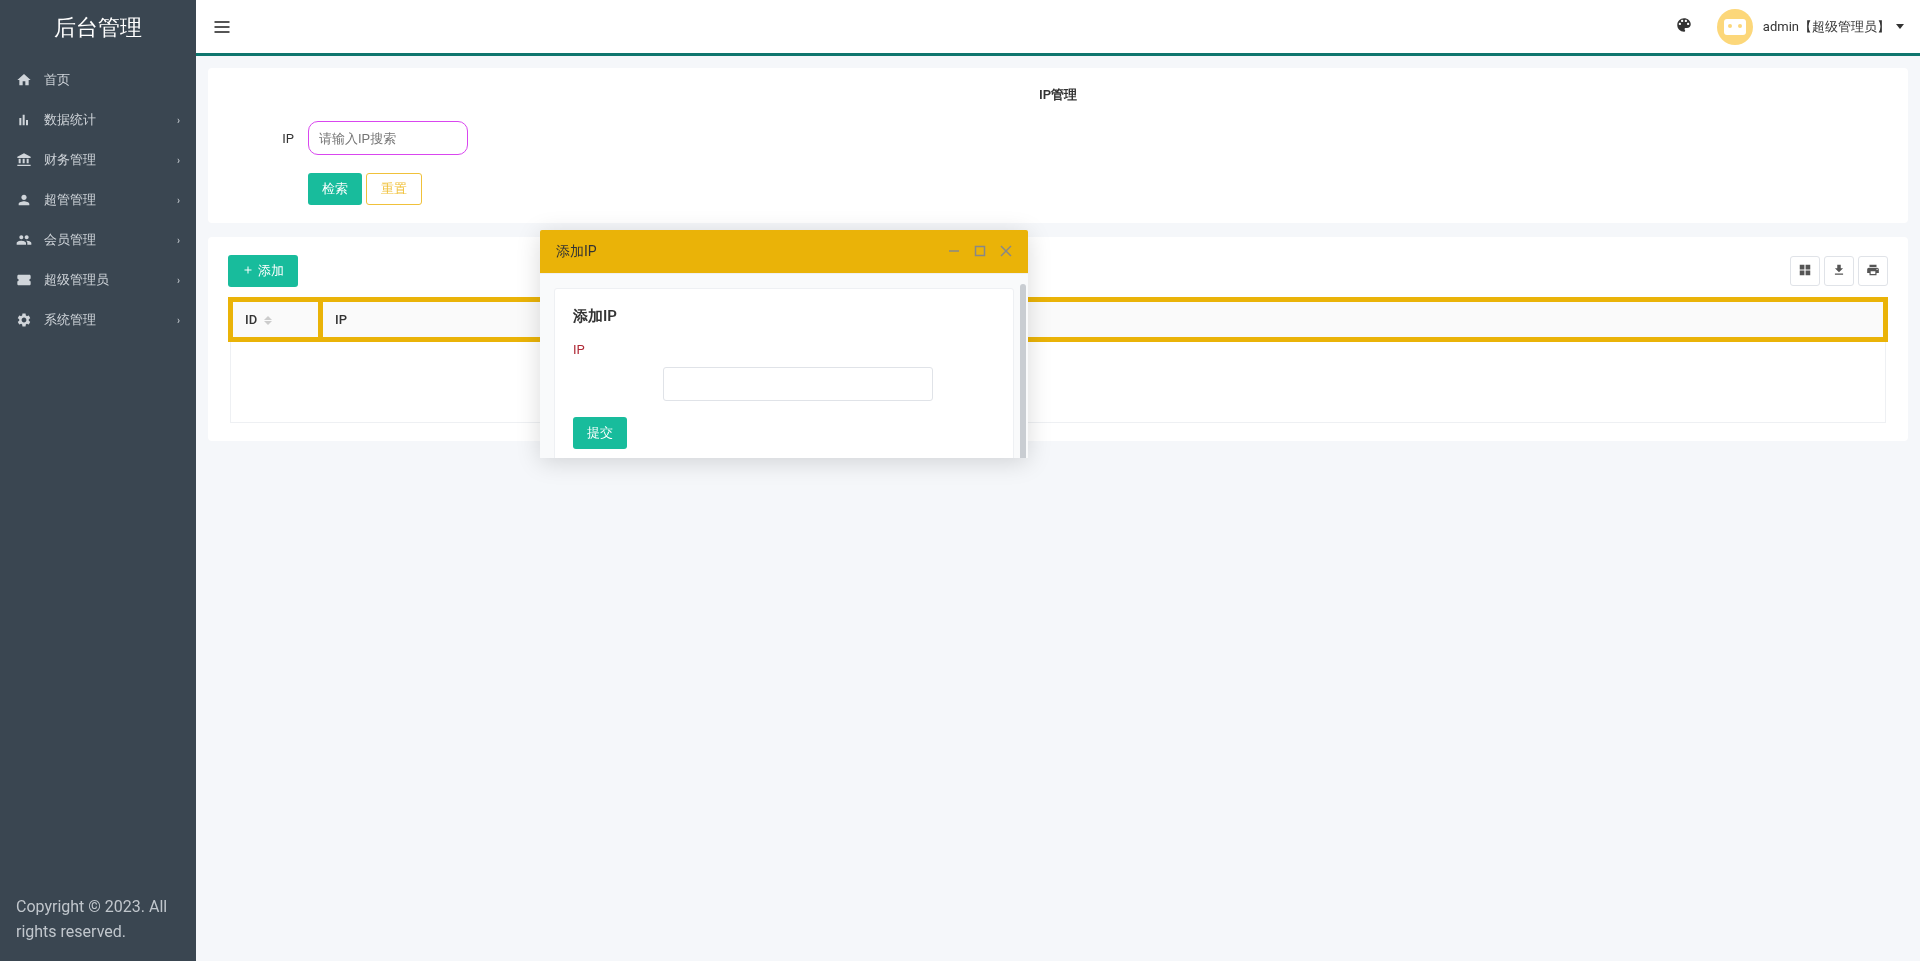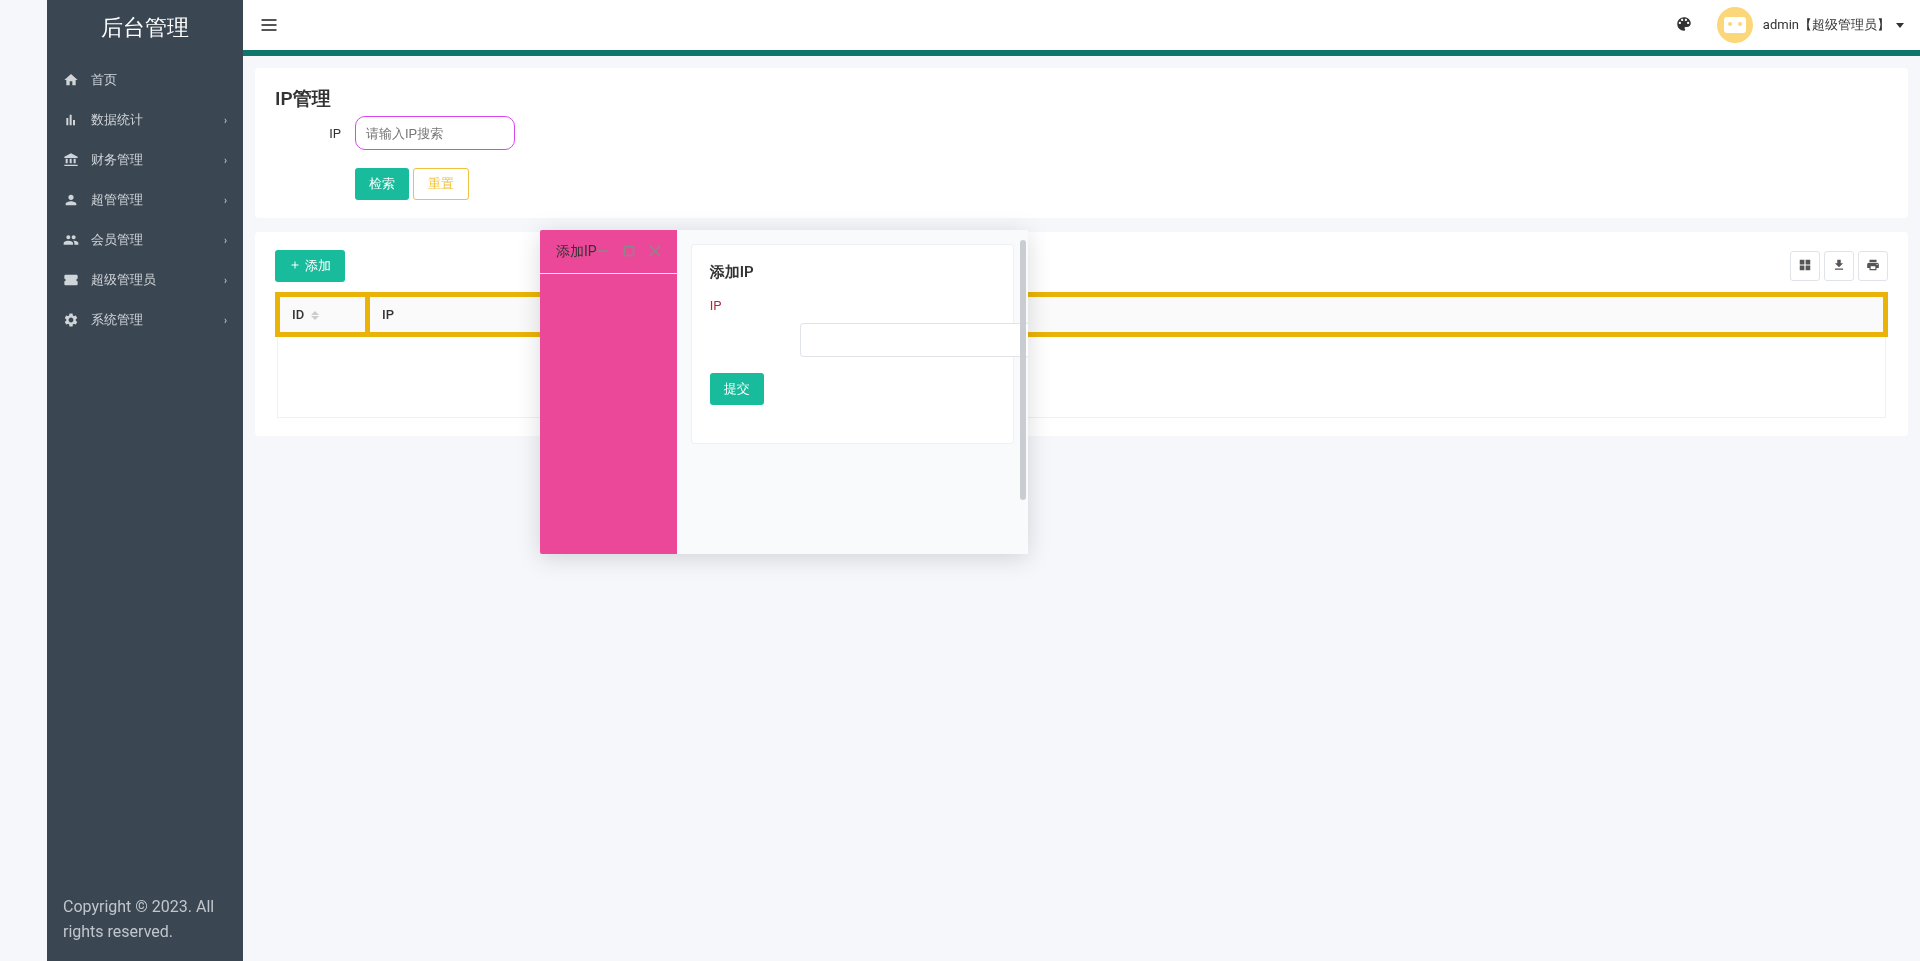--- a/index.html
+++ b/index.html
@@ -17,21 +17,20 @@
       display: flex;
       min-height: 100vh;
     }
     .sidebar {
       width: 196px;
       background: #3a4651;
       color: #fff;
       display: flex;
       flex-direction: column;
       flex-shrink: 0;
-      margin-left: 47px;
     }
     .sidebar-logo {
       height: 56px;
       display: flex;
       align-items: center;
       justify-content: center;
       font-size: 22px;
       font-weight: 500;
       color: #fff;
     }
@@ -78,21 +77,21 @@
       display: flex;
       flex-direction: column;
       min-width: 0;
     }
     .header {
       height: 56px;
       background: #fff;
       display: flex;
       align-items: center;
       padding: 0 16px;
-      border-bottom: 6px solid #0f766e;
+      border-bottom: 3px solid #0f766e;
     }
     .header-toggle {
       cursor: pointer;
       display: flex;
       align-items: center;
     }
     .header-toggle svg {
       width: 20px;
       height: 20px;
       stroke: #333;
@@ -159,23 +158,24 @@
       flex: 1;
       padding: 12px;
     }
     .card {
       background: #fff;
       border-radius: 4px;
       padding: 18px 20px;
       margin-bottom: 14px;
     }
     .card-title {
-      font-size: 19px;
+      font-size: 13px;
       font-weight: 600;
-      margin-bottom: 4px;
+      margin-bottom: 17px;
+      text-align: center;
     }
     .search-row {
       display: flex;
       align-items: center;
       margin-bottom: 18px;
     }
     .search-label {
       width: 80px;
       text-align: right;
       padding-right: 14px;
@@ -282,28 +282,28 @@
       border-left: 4px solid transparent;
       border-right: 4px solid transparent;
     }
     .sort-up { border-bottom: 4px solid #ccc; margin-bottom: 1px; }
     .sort-down { border-top: 4px solid #ccc; }
 
     
     .modal {
       position: fixed;
       width: 488px;
-      height: 324px;
+      height: 228px;
       left: 540px;
       top: 230px;
-      background: #ec4899;
+      background: #eab308;
       box-shadow: 0 4px 24px rgba(0,0,0,0.15);
       border-radius: 2px;
       display: flex;
-      flex-direction: row;
+      flex-direction: column;
     }
     .modal-header {
       height: 44px;
       display: flex;
       align-items: center;
       padding: 0 16px;
       border-bottom: 1px solid #f0f0f0;
     }
     .modal-title {
       font-size: 14px;

